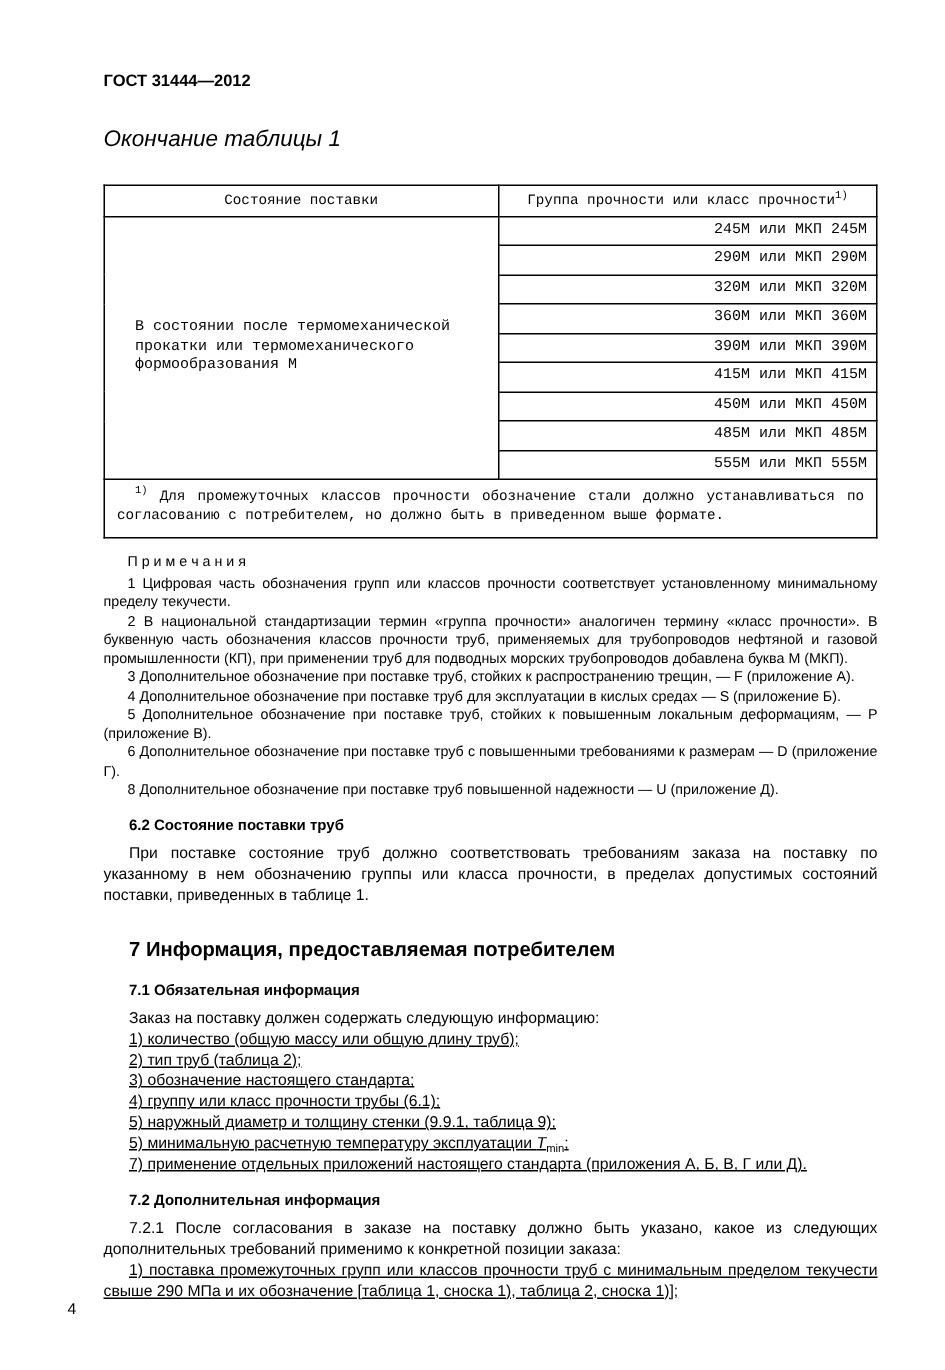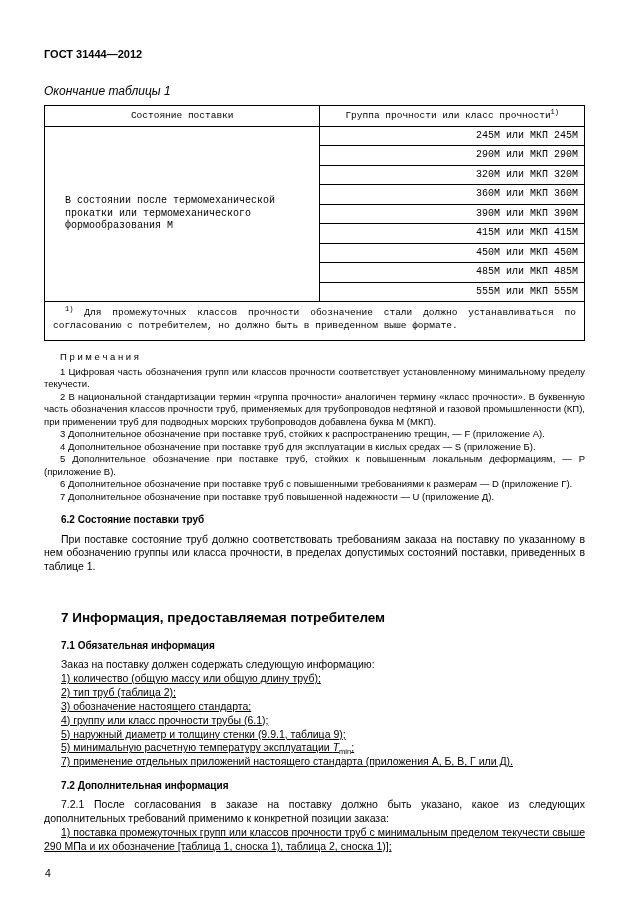--- a/index.html
+++ b/index.html
@@ -6,32 +6,32 @@
   html, body { background: #ffffff; }
   body {
     width: 630px; height: 913px;
     font-family: "Liberation Sans", sans-serif;
     color: #000;
     overflow: hidden;
   }
   .page {
     position: relative;
     width: 630px; height: 913px;
-    padding: 48px 45px 0 44px;
+    padding: 48px 45px 0 69px;
     background: #fff;
   }
   .doc-header {
     font-weight: bold;
     font-size: 11px;
     margin-bottom: 24px;
   }
   .table-caption {
     font-style: italic;
-    font-size: 12px;
-    margin-bottom: 7px;
+    font-size: 15px;
+    margin-bottom: 22px;
   }
   table.gost-table {
     width: 100%;
     border-collapse: collapse;
     font-size: 10px;
     line-height: 1.25;
     font-family: Liberation Mono, monospace;
   }
   .gost-table th, .gost-table td { border: 1px solid #000; }
   .gost-table th {
@@ -89,21 +89,21 @@
     font-weight: bold;
     font-size: 10px;
     text-indent: 17px;
     margin-top: 10px;
     margin-bottom: 6px;
   }
   .section-title {
     font-weight: bold;
     font-size: 13.5px;
     text-indent: 17px;
-    margin-top: 36px;
+    margin-top: 20px;
     margin-bottom: 14px;
   }
   .list-item {
     text-indent: 17px;
     text-align: justify;
     text-decoration: underline;
   }
   .ital { font-style: italic; }
   .page-number {
     position: absolute;
@@ -164,21 +164,21 @@
   </table>
 
   <div class="notes">
     <div class="notes-title">П р и м е ч а н и я</div>
     <div class="note-item">1 Цифровая часть обозначения групп или классов прочности соответствует установленному минимальному пределу текучести.</div>
     <div class="note-item">2 В национальной стандартизации термин «группа прочности» аналогичен термину «класс прочности». В буквенную часть обозначения классов прочности труб, применяемых для трубопроводов нефтяной и газовой промышленности (КП), при применении труб для подводных морских трубопроводов добавлена буква М (МКП).</div>
     <div class="note-item">3 Дополнительное обозначение при поставке труб, стойких к распространению трещин, — F (приложение А).</div>
     <div class="note-item">4 Дополнительное обозначение при поставке труб для эксплуатации в кислых средах — S (приложение Б).</div>
     <div class="note-item">5 Дополнительное обозначение при поставке труб, стойких к повышенным локальным деформациям, — P (приложение В).</div>
     <div class="note-item">6 Дополнительное обозначение при поставке труб с повышенными требованиями к размерам — D (приложение Г).</div>
-    <div class="note-item">7 Дополнительное обозначение при поставке труб повышенной надежности — U (приложение Д).</div>
+    <div class="note-item">8 Дополнительное обозначение при поставке труб повышенной надежности — U (приложение Д).</div>
   </div>
 
   <div class="body-text">
     <div class="subsection-title">6.2 Состояние поставки труб</div>
     <div class="para">При поставке состояние труб должно соответствовать требованиям заказа на поставку по указанному в нем обозначению группы или класса прочности, в пределах допустимых состояний поставки, приведенных в таблице 1.</div>
   </div>
 
   <div class="section-title">7 Информация, предоставляемая потребителем</div>
 
   <div class="body-text">

